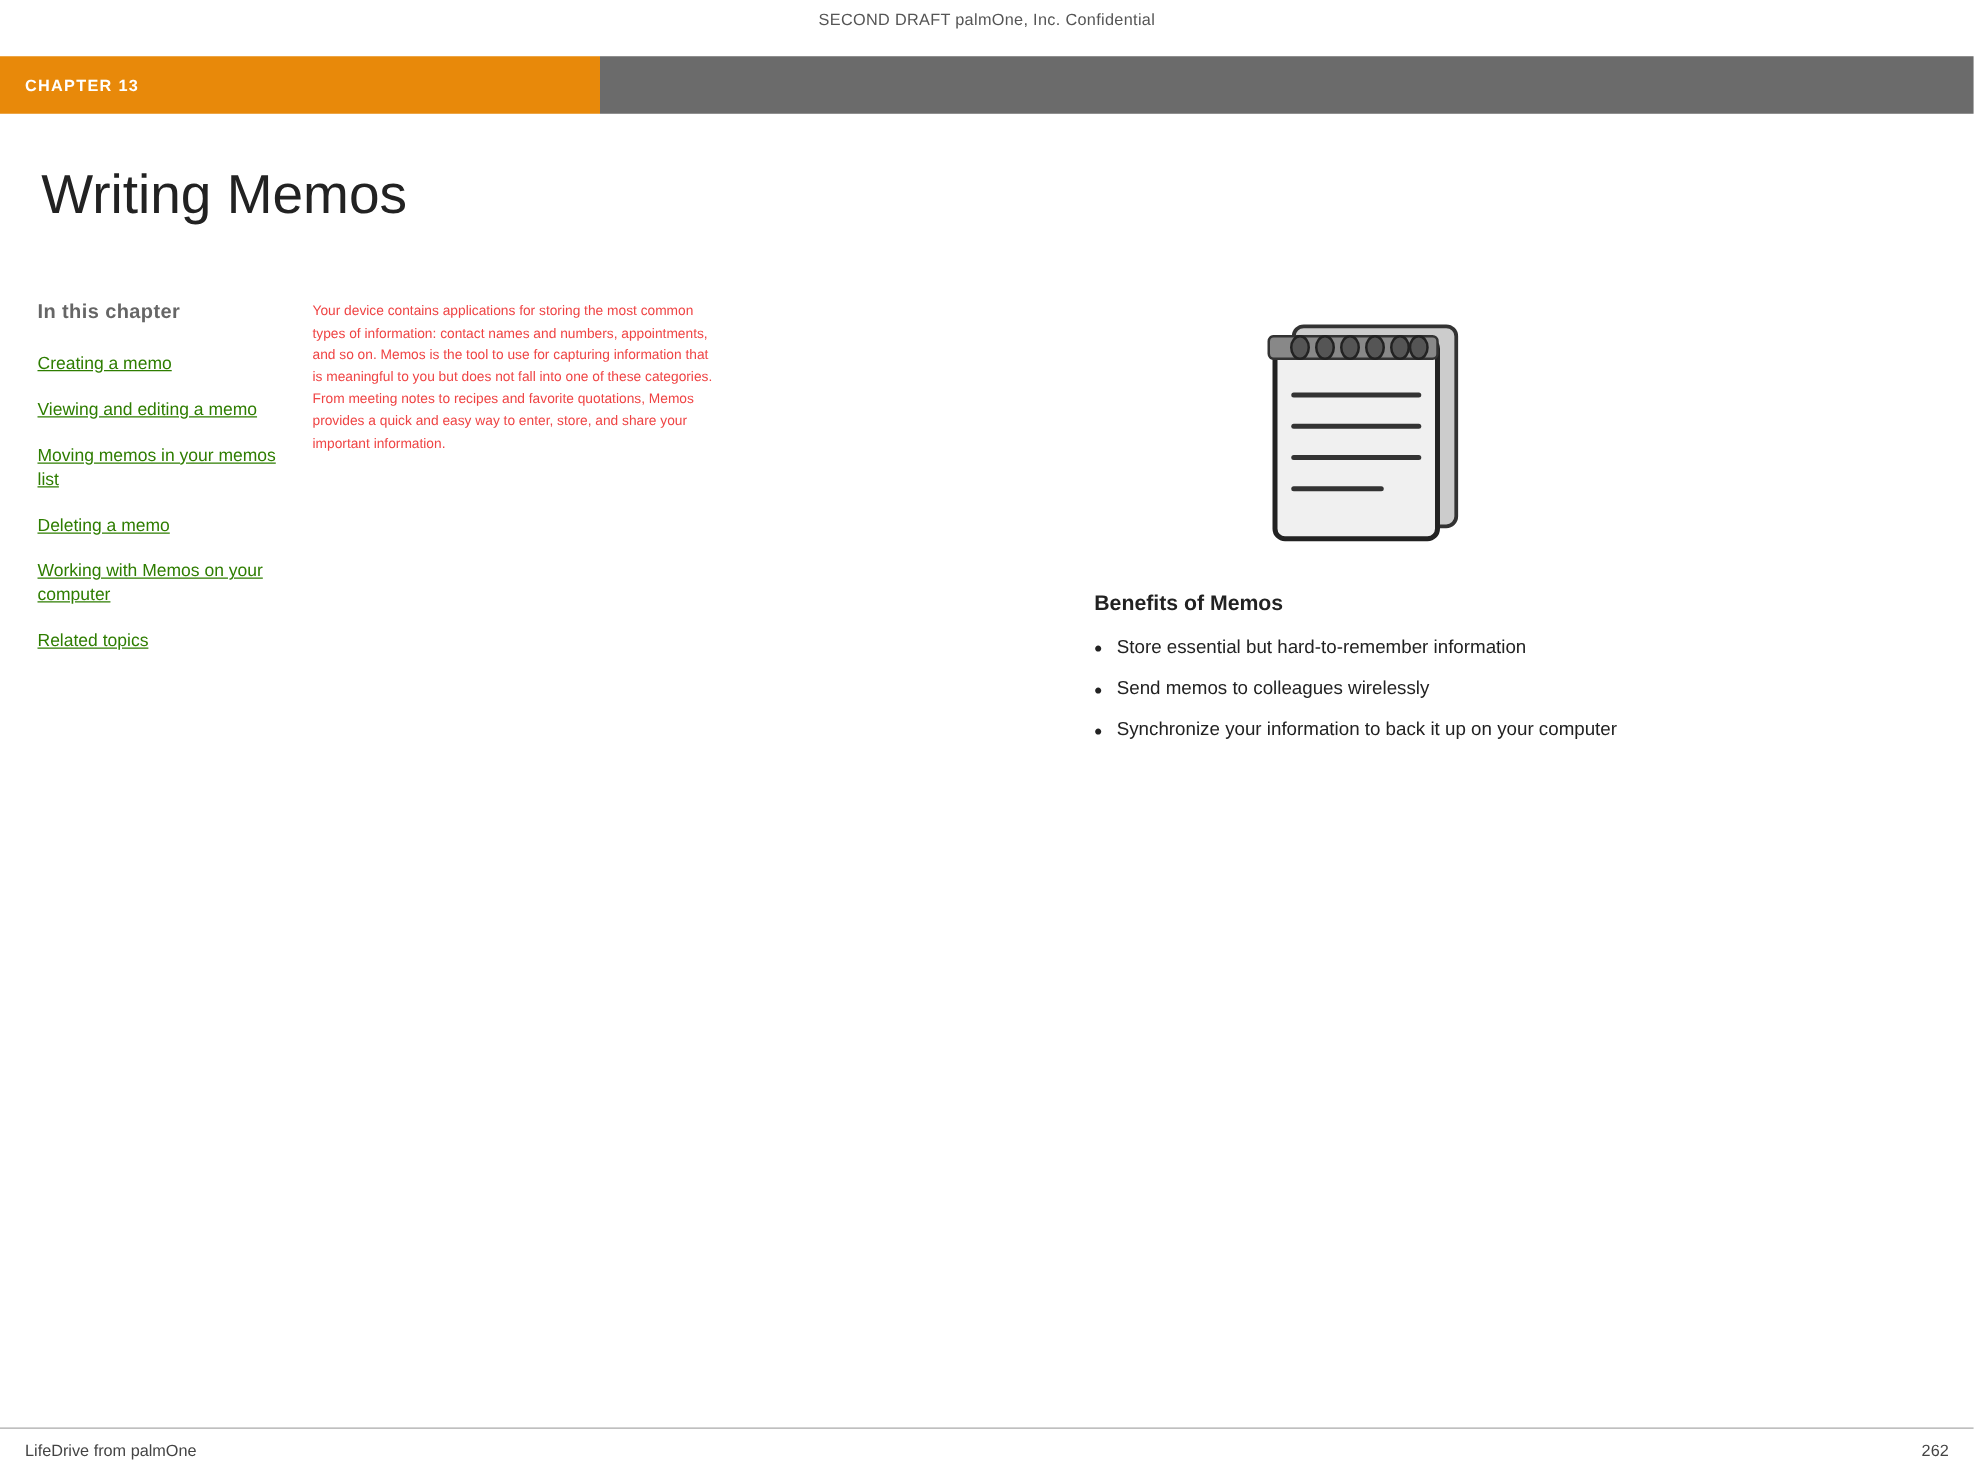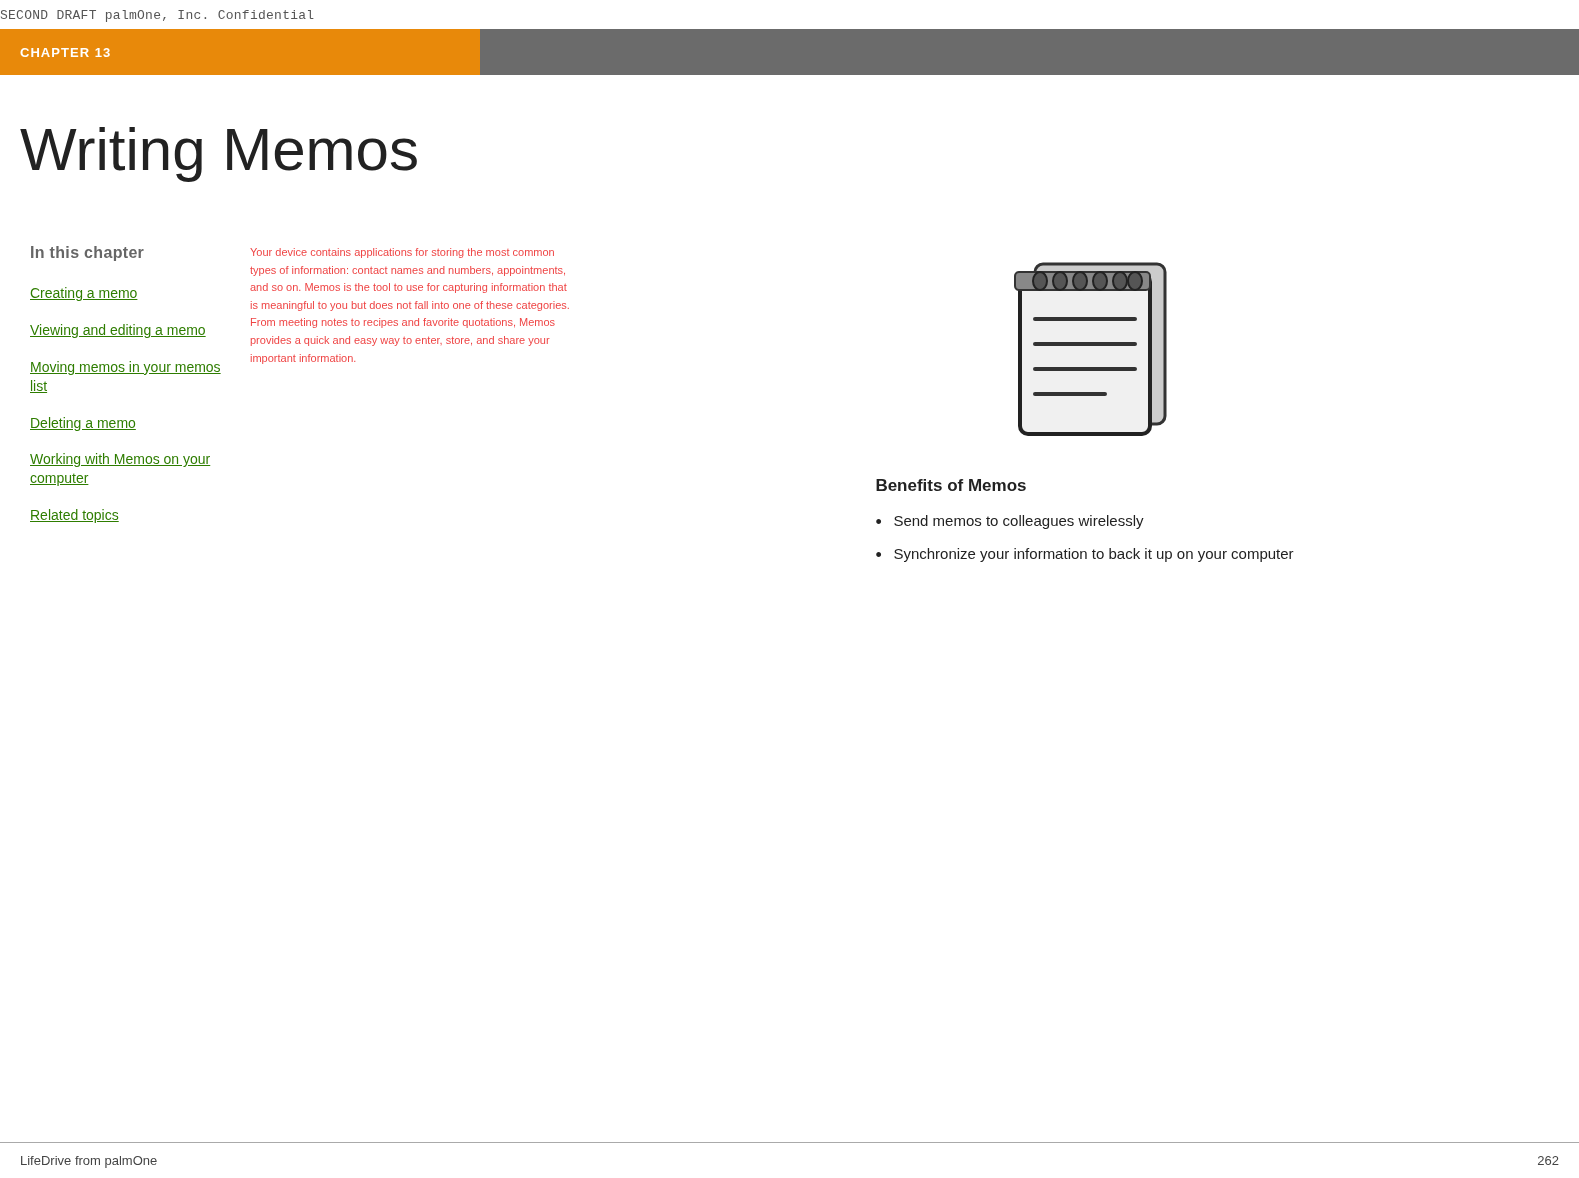--- a/index.html
+++ b/index.html
@@ -7,25 +7,25 @@
       font-family: Arial, Helvetica, sans-serif;
       background: #ffffff;
       width: 1579px;
       min-height: 1178px;
       position: relative;
       overflow-x: hidden;
     }
 
     
     .watermark {
+      text-align: center;
       font-size: 13px;
       color: #555;
-      padding: 8px 0 6px 0;
+      padding: 8px 0 22px 0;
       letter-spacing: 0.02em;
-      font-family: Liberation Mono, monospace;
     }
 
     
     .chapter-bar {
       display: flex;
       width: 100%;
       height: 46px;
       margin-bottom: 0;
       text-align: center;
     }
@@ -47,25 +47,25 @@
       background: #6b6b6b;
     }
 
     
     .page-content {
       padding: 0 20px 0 20px;
     }
 
     
     .chapter-title {
-      font-size: 60px;
+      font-size: 44px;
       font-weight: 300;
       color: #222;
       padding: 40px 0 50px 0;
-      margin-left: 0;
+      margin-left: 13px;
     }
 
     
     .main-layout {
       display: flex;
       flex-direction: row;
       gap: 0;
       padding: 0 10px;
       margin-top: 10px;
     }
@@ -222,20 +222,21 @@
           <line x1="30" y1="75" x2="130" y2="75" stroke="#333" stroke-width="4" stroke-linecap="round"></line>
           <line x1="30" y1="100" x2="130" y2="100" stroke="#333" stroke-width="4" stroke-linecap="round"></line>
           <line x1="30" y1="125" x2="130" y2="125" stroke="#333" stroke-width="4" stroke-linecap="round"></line>
           <line x1="30" y1="150" x2="100" y2="150" stroke="#333" stroke-width="4" stroke-linecap="round"></line>
         </svg>
       </div>
 
       <div class="benefits-section">
         <div class="benefits-title">Benefits of Memos</div>
         <ul class="benefits-list">
+          <li>Store essential but hard-to-remember information</li>
           <li>Send memos to colleagues wirelessly</li>
           <li>Synchronize your information to back it up on your computer</li>
         </ul>
       </div>
     </div>
   </div>
 </div>
 
 <div class="page-footer">
   <span>LifeDrive from palmOne</span>

